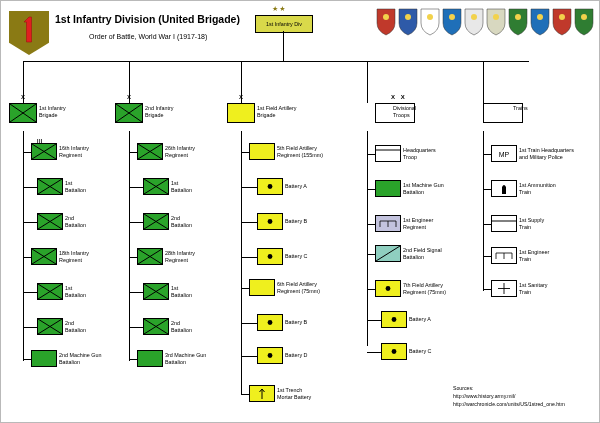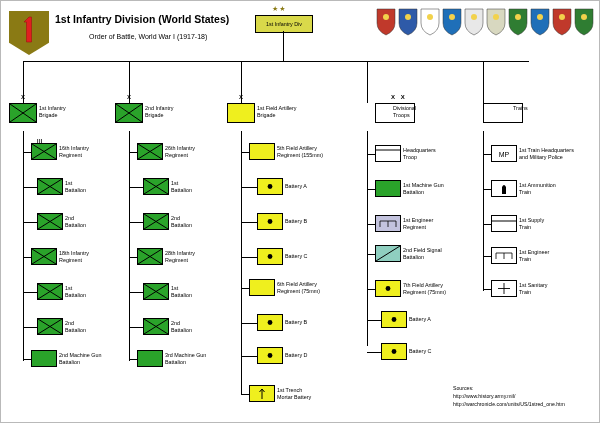--- a/index.html
+++ b/index.html
@@ -41,21 +41,21 @@
 <body>
 
 <div id="sheet">
 
   <div class="abs patch" style="left:8px;top:10px;">
     <svg class="one" viewBox="0 0 12 28">
       <path d="M7 1 L2 6 L4.5 6 L4.5 26 L9.5 26 L9.5 1 Z" fill="#e02020" stroke="#a01010" stroke-width="0.6"></path>
     </svg>
   </div>
 
-  <div class="abs title" style="left:54px;top:12px;">1st Infantry Division (World States)</div>
+  <div class="abs title" style="left:54px;top:12px;">1st Infantry Division (United Brigade)</div>
   <div class="abs subtitle" style="left:88px;top:32px;">Order of Battle, World War I (1917-18)</div>
 
   <div class="stars" style="left:271px;top:4px;">★★</div>
   <div class="divbadge" style="left:254px;top:14px;width:56px;height:16px;line-height:16px;">1st Infantry Div</div>
 
   <div class="abs" style="left:374px;top:4px;width:222px;height:32px;">
     <svg width="222" height="32" viewBox="0 0 222 32">
       <g stroke="#333" stroke-width="0.5">
         <path d="M2 4 h18 v14 q0 8 -9 12 q-9 -4 -9 -12 z" fill="#c0392b"></path>
         <path d="M24 4 h18 v14 q0 8 -9 12 q-9 -4 -9 -12 z" fill="#2e5aa8"></path>

